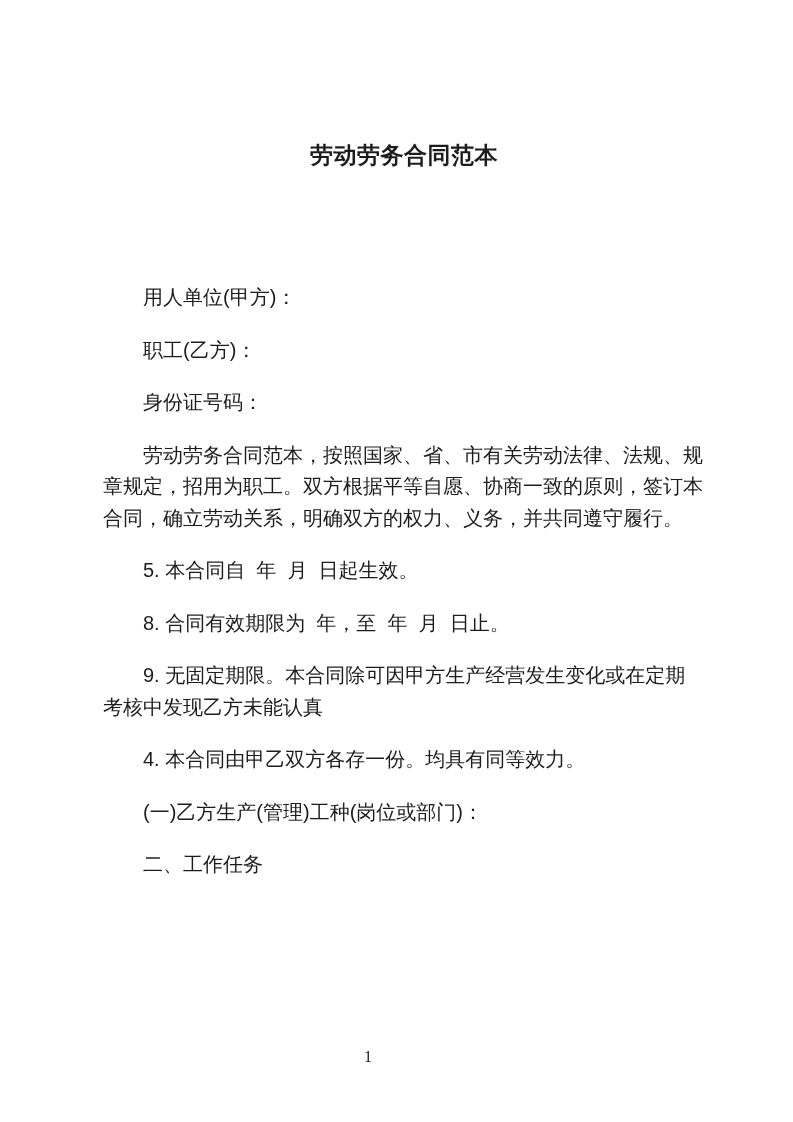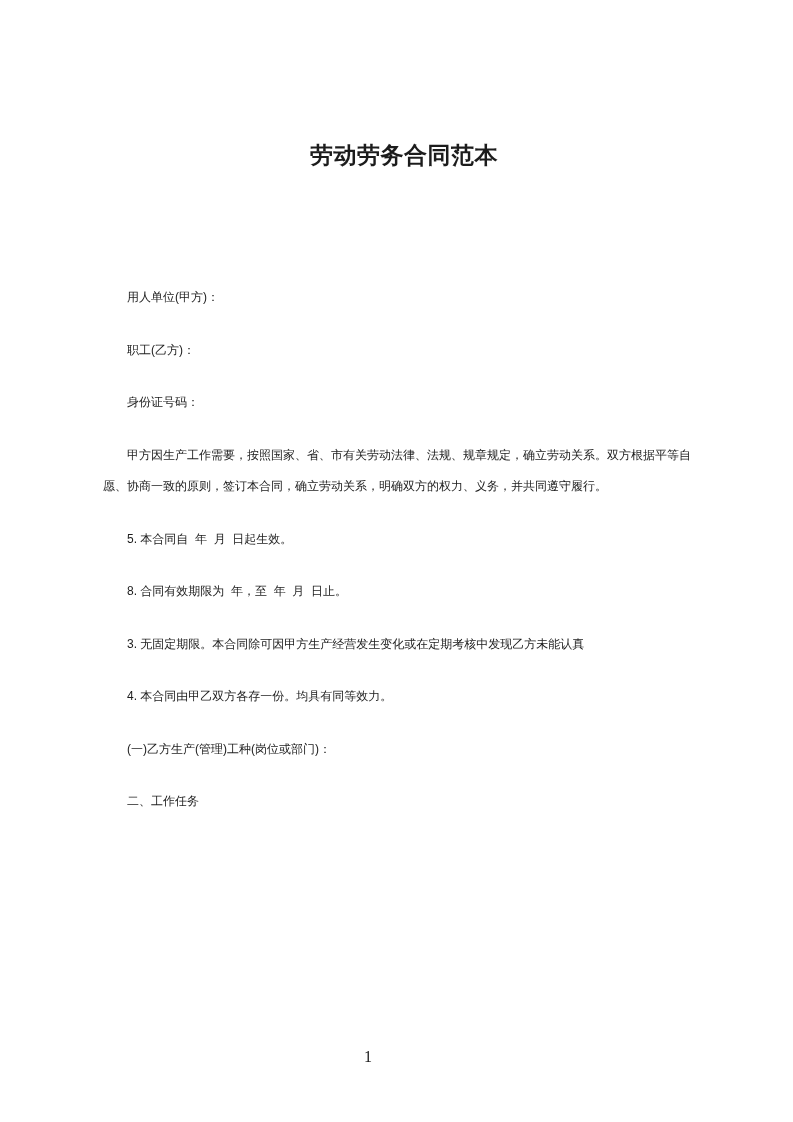--- a/index.html
+++ b/index.html
@@ -24,21 +24,21 @@
   }
   .doc-title {
     font-size: 23px;
     line-height: 25px;
     font-weight: bold;
     text-align: center;
     margin: 143px 0 114px 0;
     letter-spacing: 0.5px;
   }
   .para {
-    font-size: 12px;
+    font-size: 20px;
     line-height: 31.5px;
     font-weight: normal;
     margin: 0 0 21px 0;
     text-indent: 2em;
     white-space: pre-wrap;
     word-break: break-all;
   }
   .page-number {
     position: absolute;
     left: 0;
@@ -57,28 +57,28 @@
   <div class="content">
 
     <h1 class="doc-title">劳动劳务合同范本</h1>
 
     <p class="para">用人单位(甲方)：</p>
 
     <p class="para">职工(乙方)：</p>
 
     <p class="para">身份证号码：</p>
 
-    <p class="para">甲方因生产工作需要，按照国家、省、市有关劳动法律、法规、规章规定，确立劳动关系。双方根据平等自愿、协商一致的原则，签订本合同，确立劳动关系，明确双方的权力、义务，并共同遵守履行。</p>
+    <p class="para">劳动劳务合同范本，按照国家、省、市有关劳动法律、法规、规章规定，招用为职工。双方根据平等自愿、协商一致的原则，签订本合同，确立劳动关系，明确双方的权力、义务，并共同遵守履行。</p>
 
 
     <p class="para">5. 本合同自  年  月  日起生效。</p>
 
     <p class="para">8. 合同有效期限为  年，至  年  月  日止。</p>
 
-    <p class="para">3. 无固定期限。本合同除可因甲方生产经营发生变化或在定期考核中发现乙方未能认真</p>
+    <p class="para">9. 无固定期限。本合同除可因甲方生产经营发生变化或在定期考核中发现乙方未能认真</p>
 
 
     <p class="para">4. 本合同由甲乙双方各存一份。均具有同等效力。</p>
 
     <p class="para">(一)乙方生产(管理)工种(岗位或部门)：</p>
 
     <p class="para">二、工作任务</p>
 
   </div>
 

